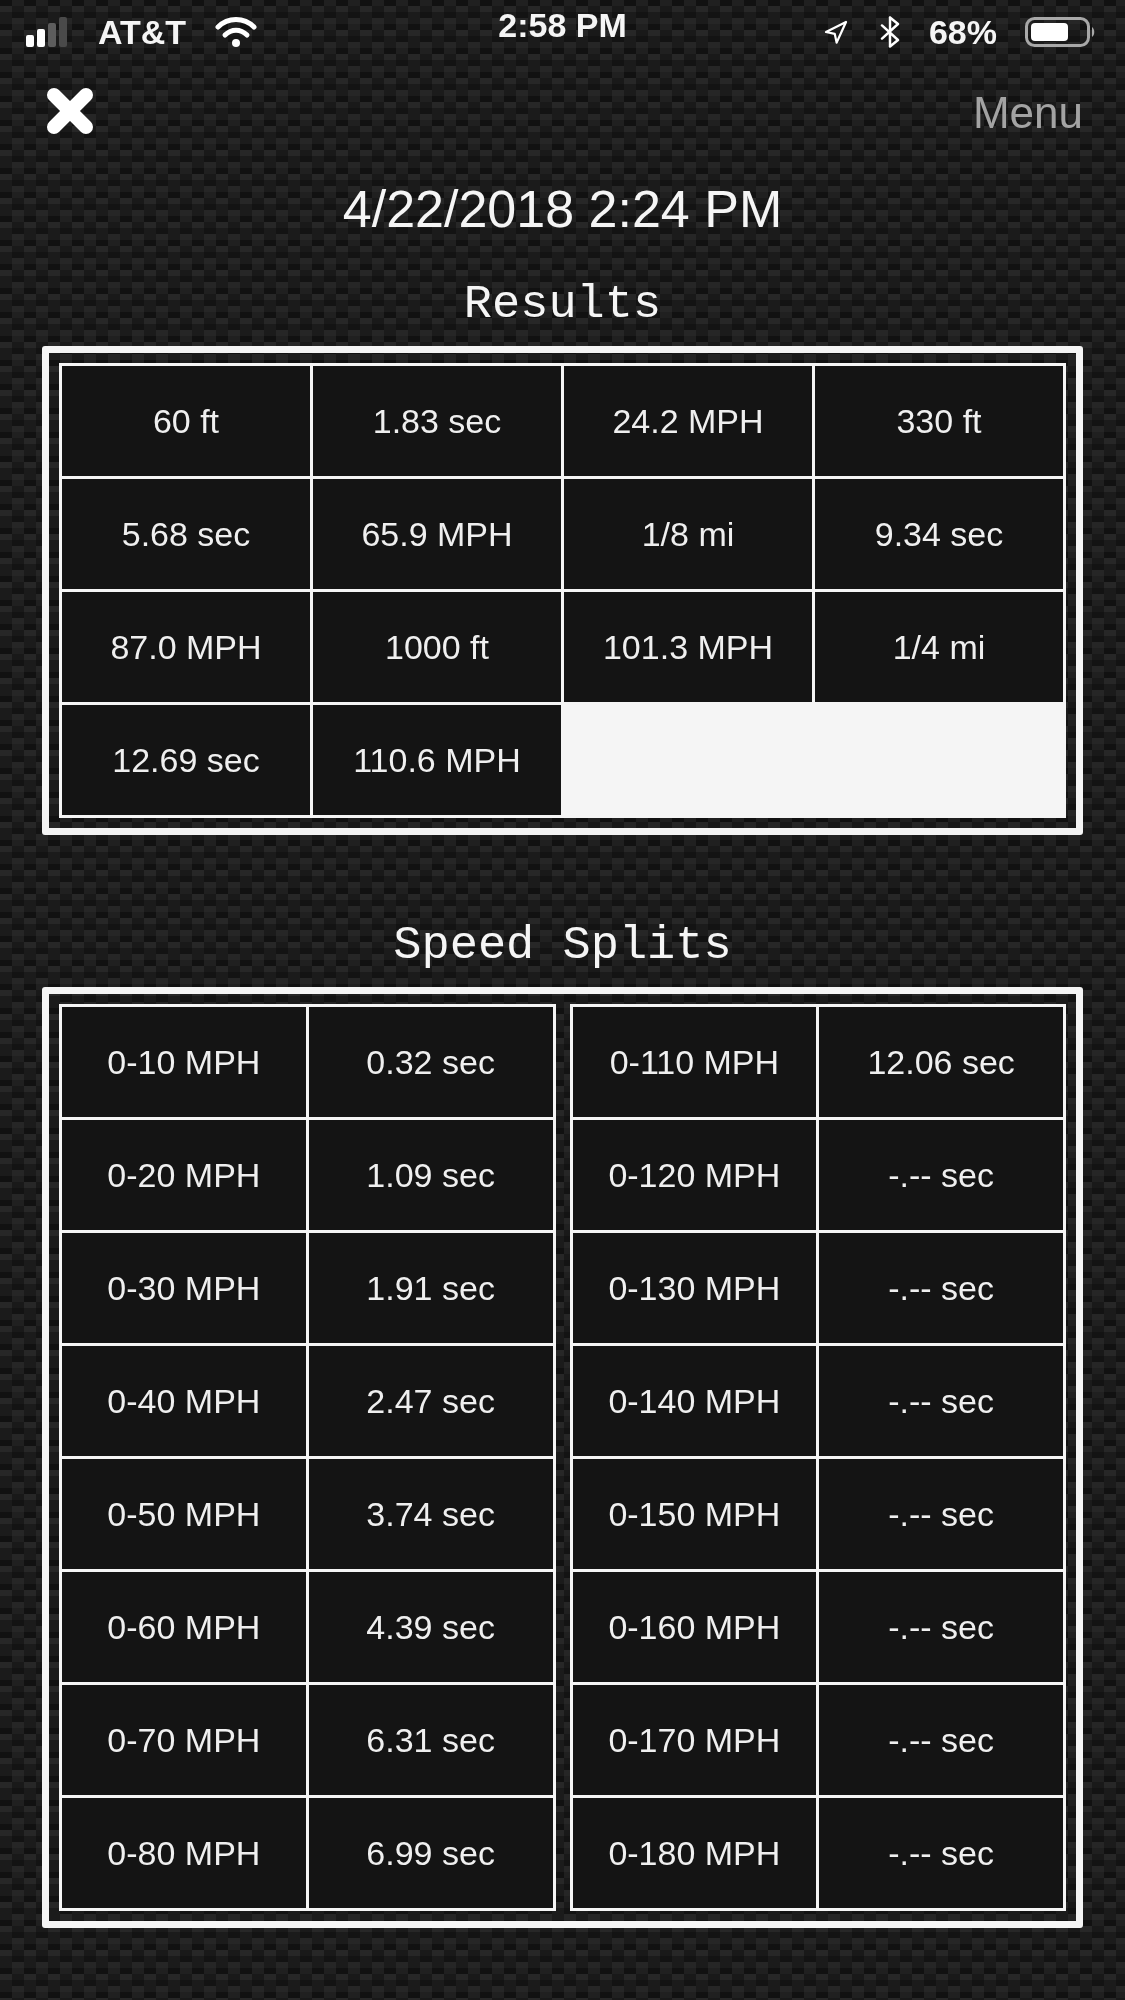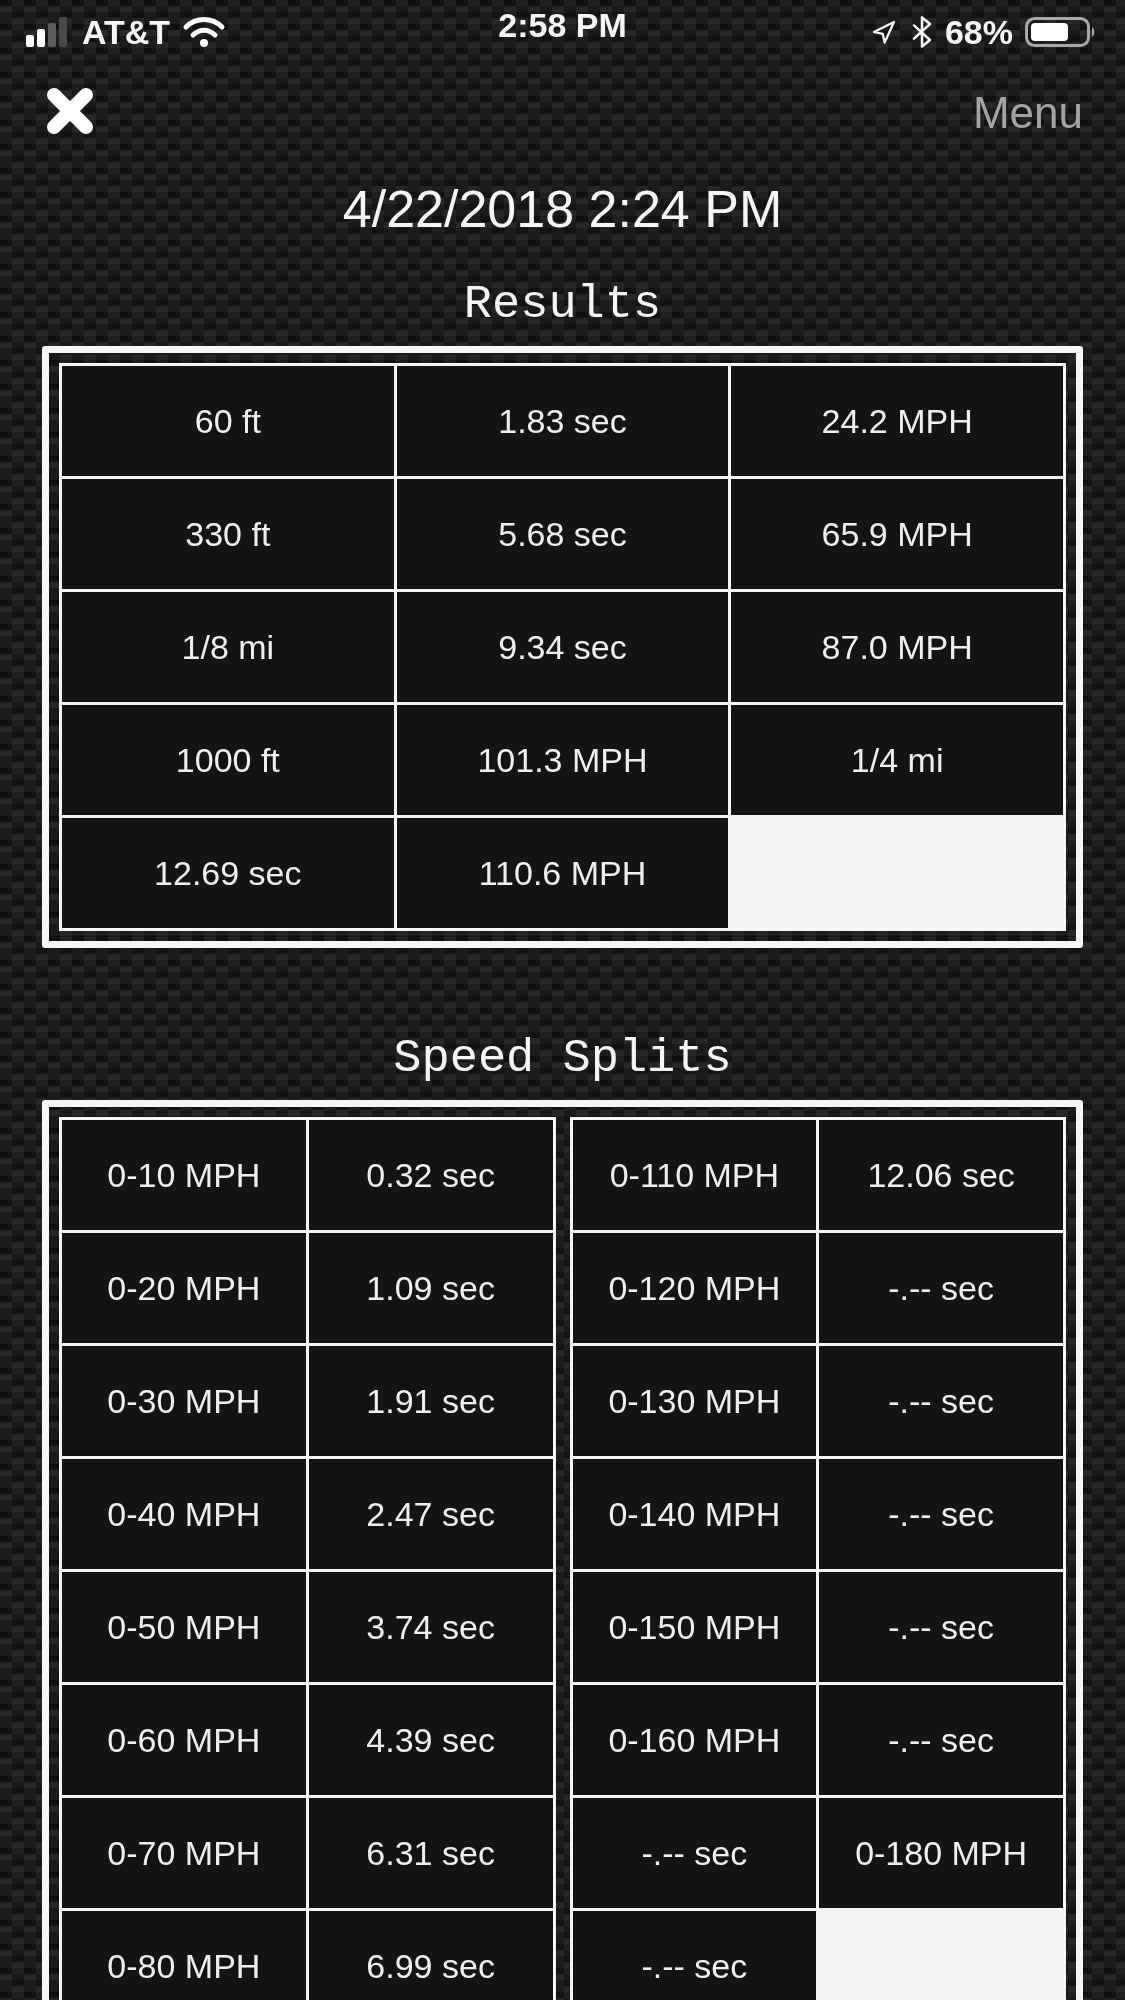--- a/index.html
+++ b/index.html
@@ -25,21 +25,21 @@
   .status-bar {
     position: relative;
     height: 58px;
     display: flex;
     align-items: center;
     justify-content: space-between;
     padding: 6px 26px 0 26px;
     font-size: 34px;
     font-weight: 600;
   }
-  .sb-left, .sb-right { display: flex; align-items: center; gap: 12px; }
+  .sb-left, .sb-right { display: flex; align-items: center; gap: 28px; }
   .sb-time {
     position: absolute; left: 0; right: 0; top: 6px;
     text-align: center; font-size: 34px; font-weight: 600;
   }
   .sb-icon { display: inline-flex; align-items: center; }
 
   
   .header {
     margin-top: 24px;
     height: 62px;
@@ -76,21 +76,21 @@
     border-radius: 3px;
     padding: 10px;
     background: transparent;
   }
   .grid {
     display: grid;
     gap: 3px;
     background: #f5f5f5;
     border: 3px solid #f5f5f5;
   }
-  .grid-results { grid-template-columns: repeat(3, 1fr); }
+  .grid-results { grid-template-columns: repeat(4, 1fr); }
   .grid-split   { grid-template-columns: repeat(2, 1fr); flex: 1; }
   .splits-wrap  { display: flex; gap: 14px; }
   .cell {
     height: 110px;
     background: #141414;
     display: flex;
     align-items: center;
     justify-content: center;
     font-size: 34px;
     font-weight: 400;
@@ -204,18 +204,19 @@
         <div class="cell">0-120 MPH</div>
         <div class="cell">-.-- sec</div>
         <div class="cell">0-130 MPH</div>
         <div class="cell">-.-- sec</div>
         <div class="cell">0-140 MPH</div>
         <div class="cell">-.-- sec</div>
         <div class="cell">0-150 MPH</div>
         <div class="cell">-.-- sec</div>
         <div class="cell">0-160 MPH</div>
         <div class="cell">-.-- sec</div>
+        <div class="cell">0-170 MPH</div>
         <div class="cell">-.-- sec</div>
         <div class="cell">0-180 MPH</div>
         <div class="cell">-.-- sec</div>
       </div>
   </div>
 </div>
 
 </body></html>

